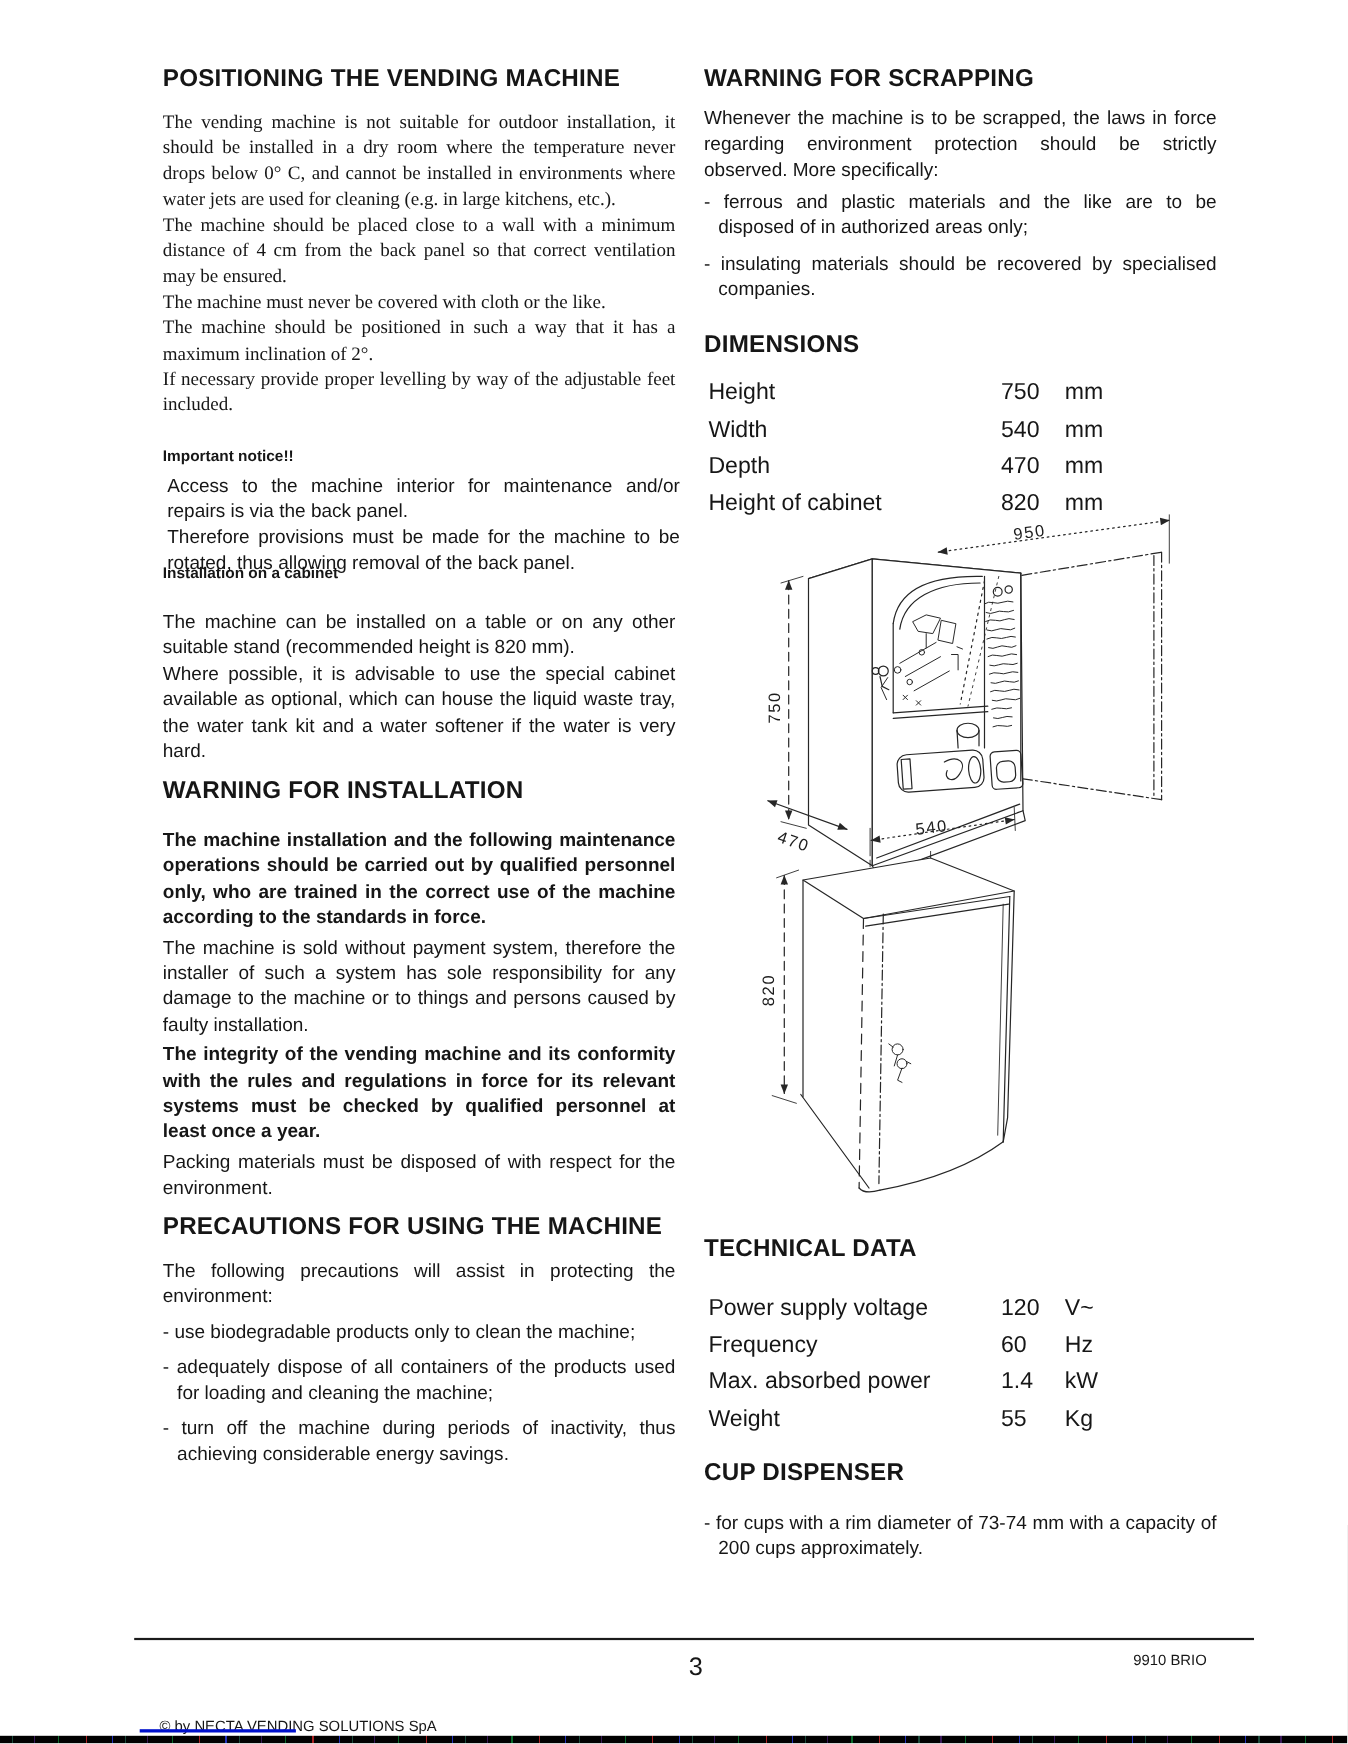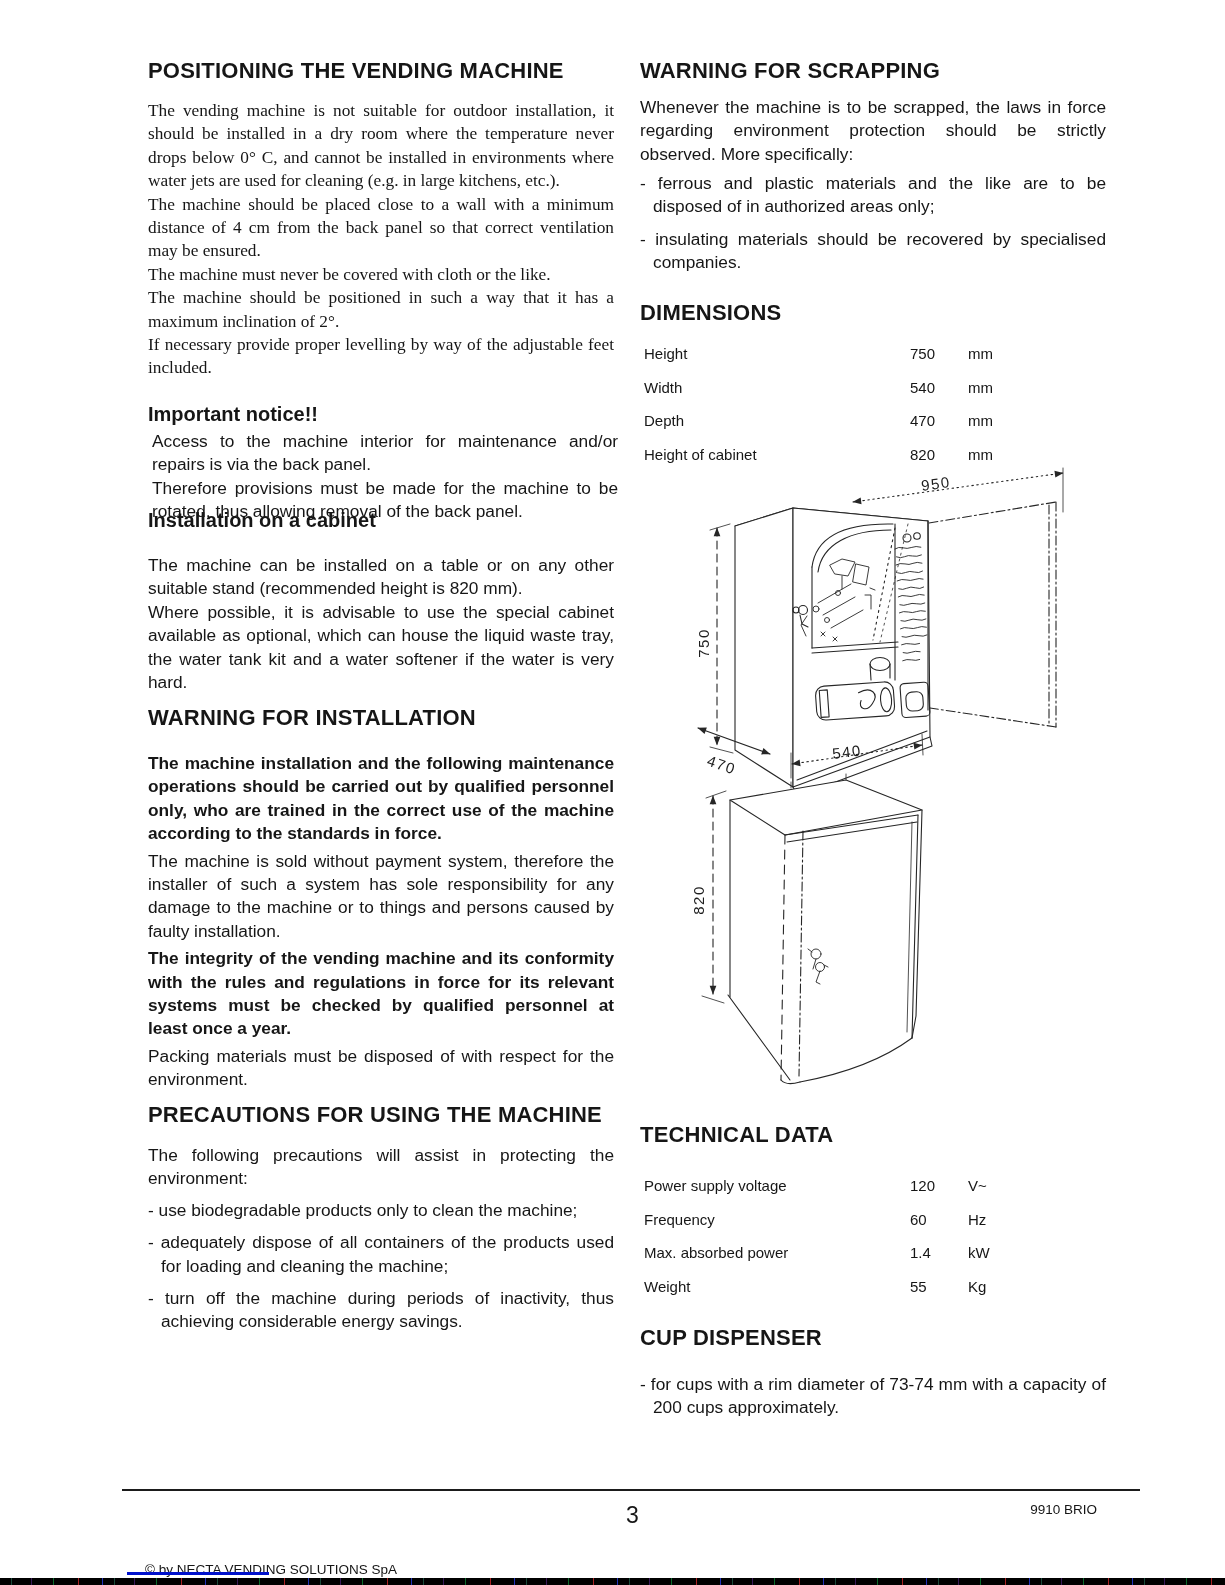--- a/index.html
+++ b/index.html
@@ -6,29 +6,29 @@
   .page{
     position:relative;width:1225px;height:1585px;background:#ffffff;
     font-family:"Liberation Sans",sans-serif;color:#161616;overflow:hidden;
     margin:0 auto;
   }
   .abs{position:absolute;}
   .h2{
     font-size:22px;font-weight:bold;line-height:27px;letter-spacing:.2px;
     white-space:nowrap;margin:0;
   }
-  .h3{font-size:20px;font-weight:bold;line-height:24px;margin:0;white-space:nowrap;}
+  .h3{font-size:14px;font-weight:bold;line-height:24px;margin:0;white-space:nowrap;}
   .body{font-size:17.3px;line-height:23.4px;}
   .body p{margin:0;text-align:justify;}
   .gap p{margin:0 0 4px 0;}
   .b{font-weight:bold;}
   .bullet{padding-left:13px;text-indent:-13px;text-align:justify;margin:0;}
   .bullet + .bullet{margin-top:9px;}
   .intro{margin:0 0 8px 0 !important;}
-  .trow{position:relative;height:33.5px;font-size:15px;}
+  .trow{position:relative;height:33.5px;font-size:21px;}
   .tlabel{position:absolute;left:2px;top:0;}
   .tval{position:absolute;left:268px;top:0;}
   .tunit{position:absolute;left:326px;top:0;}
   .rule{background:#1b1b1b;height:2px;}
   .foot-small{font-size:13.5px;line-height:16px;white-space:nowrap;}
   .pagenum{font-size:23px;text-align:center;}
   .blue-line{background:#0011cc;height:3px;}
   .scan-strip{
     background:repeating-linear-gradient(90deg,
       #000 0 11px,#1a4a3a 11px 12px,#000 12px 31px,#3a1a5a 31px 32px,

